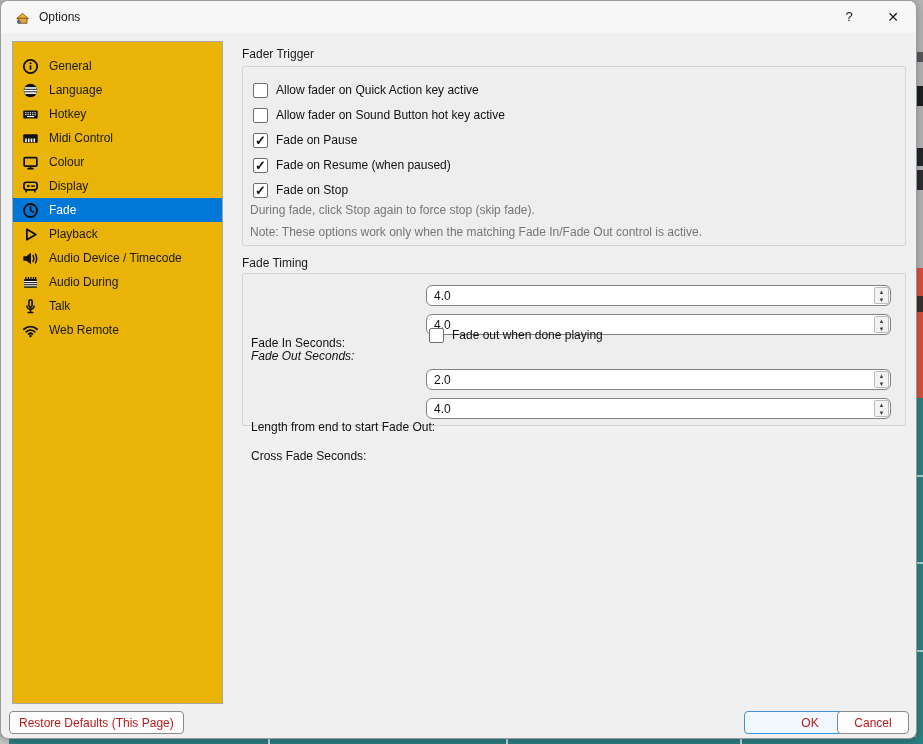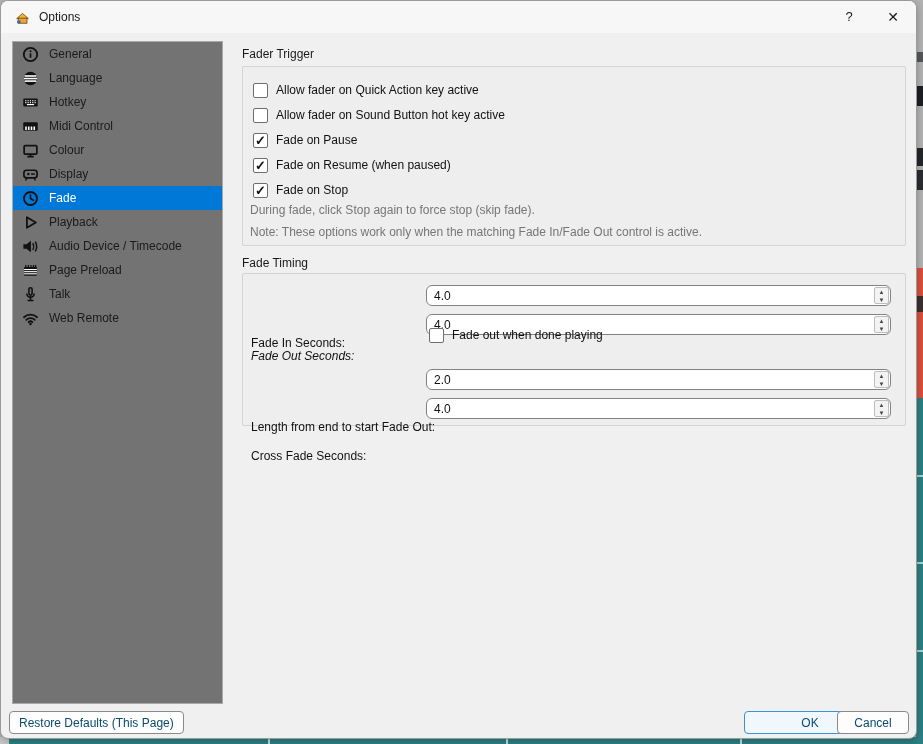--- a/index.html
+++ b/index.html
@@ -23,21 +23,21 @@
   .titlebar { position:absolute; left:0; top:0; width:100%; height:32px; background:#f7f7f7; display:flex; align-items:center; }
   .titlebar .app-ico { margin:0 8px 0 13px; width:17px; height:17px; display:inline-flex; }
   .titlebar .ttl { font-size:12px; color:#191919; }
   .cap-btn { position:absolute; top:0; width:42px; height:31px; display:flex; align-items:center; justify-content:center;
              font-size:13px; color:#1a1a1a; cursor:default; }
   .cap-btn.help { right:46px; }
   .cap-btn.close { right:2px; font-size:14px; }
 
   
   .sidebar { position:absolute; left:11px; top:40px; width:211px; height:663px;
-             background:#737373; border:1px solid #a8a8a8; padding-top:0; }
+             background:#eab308; border:1px solid #a8a8a8; padding-top:12px; }
   .side-item { height:24px; display:flex; align-items:center; padding-left:9px; gap:10px; cursor:default; }
   .side-item .ico { width:17px; height:17px; flex:0 0 17px; display:inline-flex; }
   .side-item .lbl { font-size:12px; white-space:nowrap; }
   .side-item.selected { background:#0078d7; }
   .side-item.selected .lbl { color:#ffffff; }
 
   
   .grp-label { position:absolute; left:241px; font-size:12px; color:#1a1a1a; }
   .grp-label.t1 { top:46px; }
   .grp-label.t2 { top:255px; }
@@ -61,21 +61,21 @@
                      padding:0 20px 0 7px; color:#111; outline:none; }
   .spinner { position:absolute; right:2px; top:2px; bottom:2px; width:15px; background:#f3f3f3;
              border:1px solid #bdbdbd; border-radius:2px; display:flex; flex-direction:column;
              align-items:center; justify-content:center; cursor:default; }
   .spin-b { height:8px; line-height:8px; font-size:6px; color:#444; }
   .spin-b.up::before { content:"\25B2"; }
   .spin-b.down::before { content:"\25BC"; }
 
   
   .btn { position:absolute; height:23px; border-radius:4px; background:#fdfdfd; border:1px solid #8a8a8a;
-         font-family:"Liberation Sans", sans-serif; font-size:12px; color:#0c4a6e;
+         font-family:"Liberation Sans", sans-serif; font-size:12px; color:#b91c1c;
          display:flex; align-items:center; justify-content:center; cursor:default; }
   .btn.restore { left:8px; top:710px; padding:0 9px; }
   .btn.ok { left:743px; top:710px; width:104px; background:#f1f8fd; border:1px solid #3f92d2;padding-left:28px; }
   .btn.cancel { left:836px; top:710px; width:72px; }
 
   svg { display:block; width:100%; height:100%; }
 </style>
 </head>
 <body>
 
@@ -233,21 +233,21 @@
               <rect x="5.4" y="2.8" width="1.2" height="2" fill="#111"></rect>
               <rect x="7.8" y="2.8" width="1.2" height="2" fill="#111"></rect>
               <rect x="10.2" y="2.8" width="1.2" height="2" fill="#111"></rect>
               <rect x="12.2" y="2.8" width="1.2" height="2" fill="#111"></rect>
               <rect x="2" y="4.6" width="12" height="8.4" rx="0.8" fill="#111"></rect>
               <rect x="2" y="6.6" width="12" height="1" fill="#fff"></rect>
               <rect x="2" y="8.6" width="12" height="1" fill="#fff"></rect>
               <rect x="2" y="10.6" width="12" height="1" fill="#fff"></rect>
             </svg>
           </span>
-        <span class="lbl">Page Preload</span>
+        <span class="lbl">Audio During</span>
       </div>
 
       <div class="side-item">
         <span class="ico">
             <svg viewBox="0 0 16 16">
               <rect x="6.5" y="1.6" width="3" height="7" rx="1.5" fill="none" stroke="#111" stroke-width="1.5"></rect>
               <path d="M4.5 7 a3.5 3.5 0 0 0 7 0" fill="none" stroke="#111" stroke-width="1.5"></path>
               <path d="M8 10.5 v2.2 M5.8 13.7 h4.4" stroke="#111" stroke-width="1.5" stroke-linecap="round"></path>
             </svg>
           </span>

